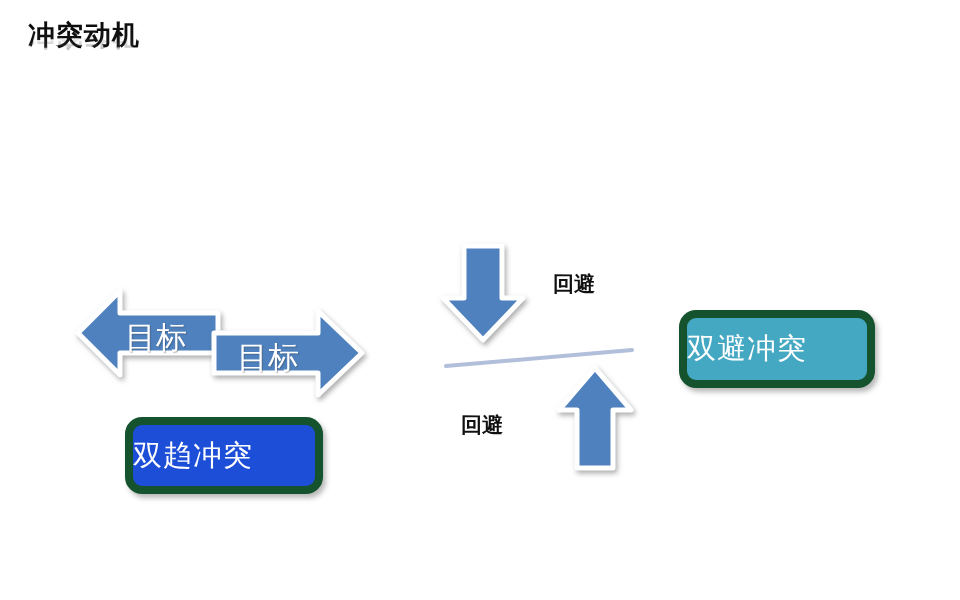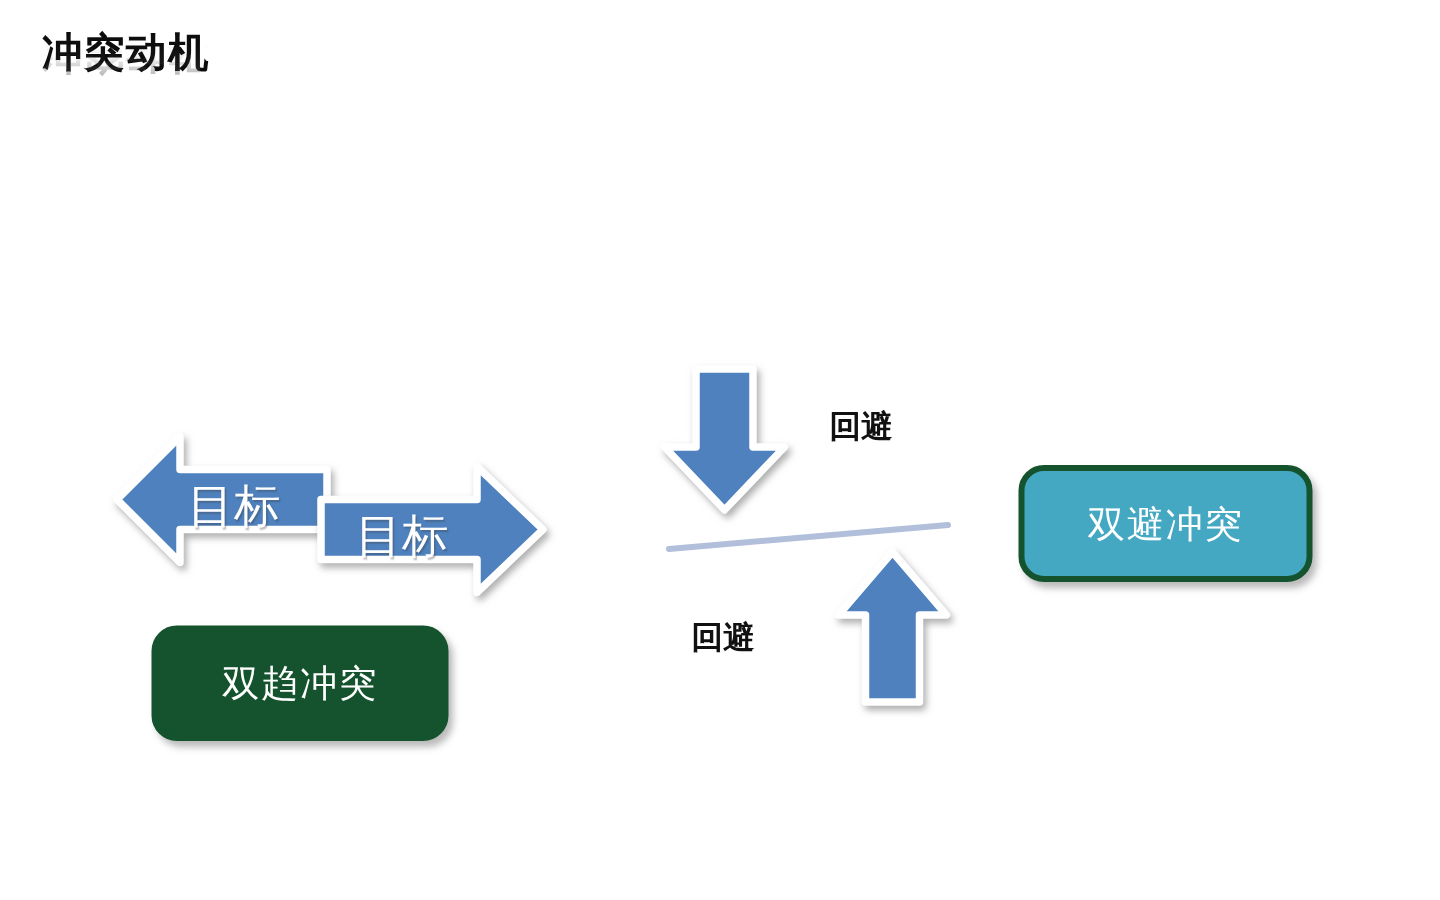--- a/index.html
+++ b/index.html
@@ -72,26 +72,25 @@
   }
   .svg-shadow {
     filter: drop-shadow(2px 3px 2.5px rgba(110,110,110,0.55));
   }
 
   
   .pill {
     position: absolute;
     display: flex;
     align-items: center;
-    justify-content: center;
     border-radius: 17px;
-    border: 4px solid #14532d;
+    border: 8px solid #14532d;
     box-shadow: 3px 4px 5px rgba(130,130,130,0.55);
     color: #ffffff;
-    font-size: 25px;
+    font-size: 29px;
     letter-spacing: 1px;
     box-sizing: border-box;
   }
 
   
   .plain-label {
     position: absolute;
     font-size: 21px;
     font-weight: bold;
     color: #111111;
@@ -124,21 +123,21 @@
   </svg>
 
   <svg class="shape svg-shadow" style="left:208px; top:303px;" width="160" height="100" viewBox="0 0 160 100">
     <polygon points="154,50 110,8 110,30 6,30 6,70 110,70 110,92" fill="#4e81bd" stroke="#ffffff" stroke-width="5" stroke-linejoin="round"></polygon>
   </svg>
 
   <div class="arrow-text" style="left:125px; top:317px;">目标</div>
 
   <div class="arrow-text" style="left:237px; top:337px;">目标</div>
 
-  <div class="pill" style="left:101px; top:417px; width:198px; height:77px; background:#14532d;">
+  <div class="pill" style="left:125px; top:417px; width:198px; height:77px; background:#1d4ed8;">
     <span>双趋冲突</span>
   </div>
 
   <svg class="shape svg-shadow" style="left:437px; top:240px;" width="92" height="106" viewBox="0 0 92 106">
     <polygon points="46,100 86,58 65,58 65,6 27,6 27,58 6,58" fill="#4e81bd" stroke="#ffffff" stroke-width="5" stroke-linejoin="round"></polygon>
   </svg>
 
   <svg class="shape" style="left:438px; top:338px;" width="202" height="36" viewBox="0 0 202 36">
     <line x1="8" y1="28" x2="194" y2="12" stroke="#ffffff" stroke-width="9" stroke-linecap="round"></line>
     <line x1="8" y1="28" x2="194" y2="12" stroke="#b2bfdb" stroke-width="4" stroke-linecap="round"></line>

